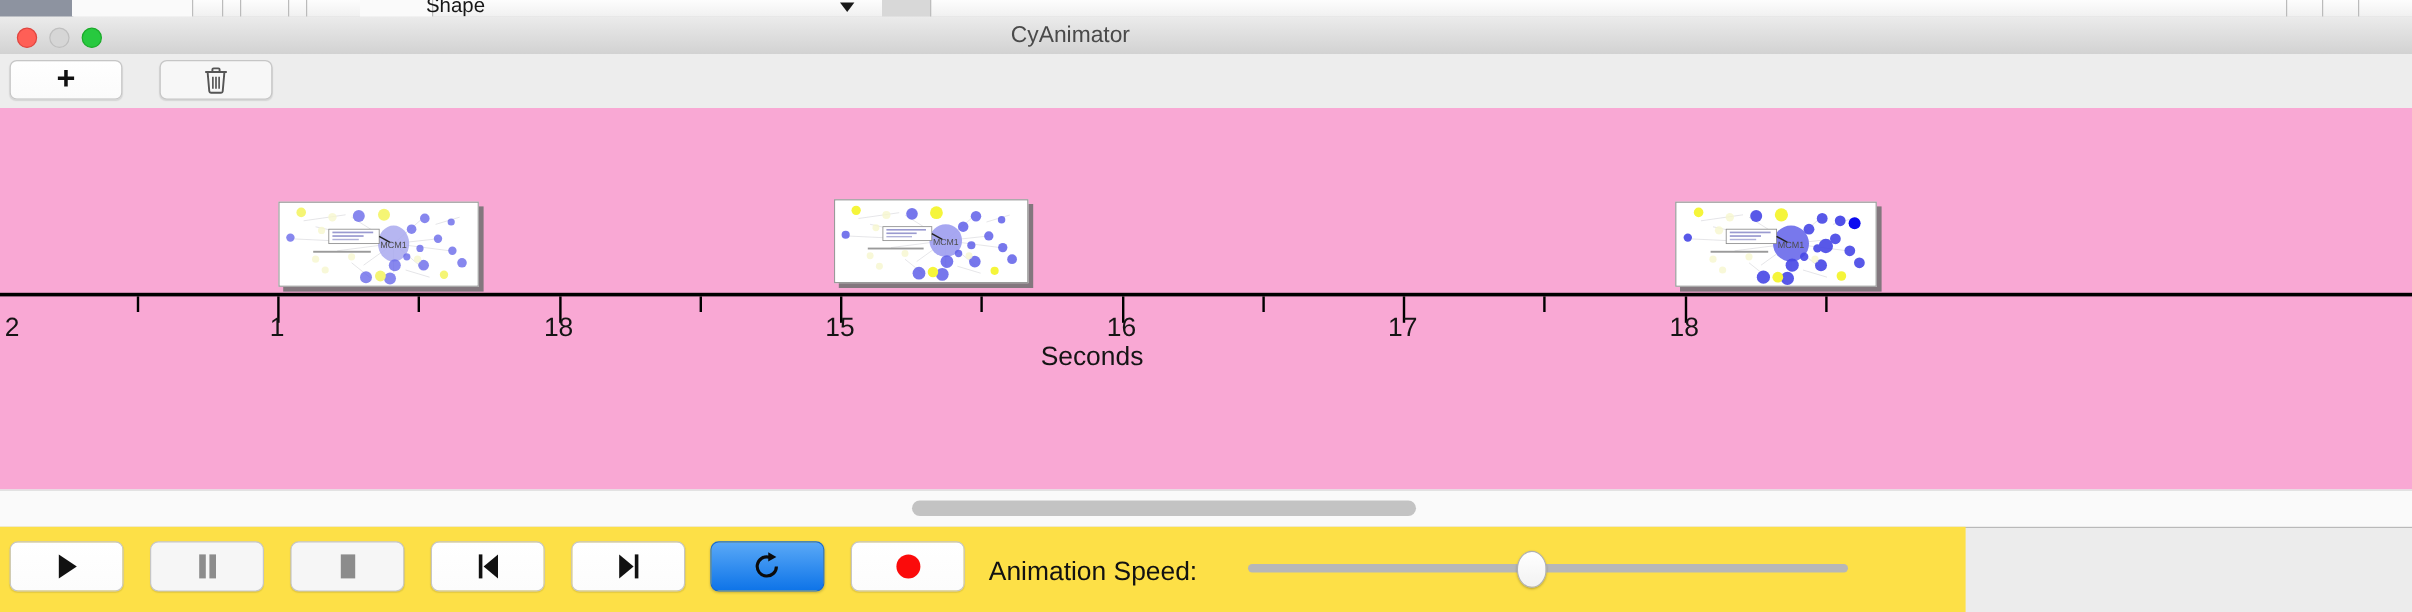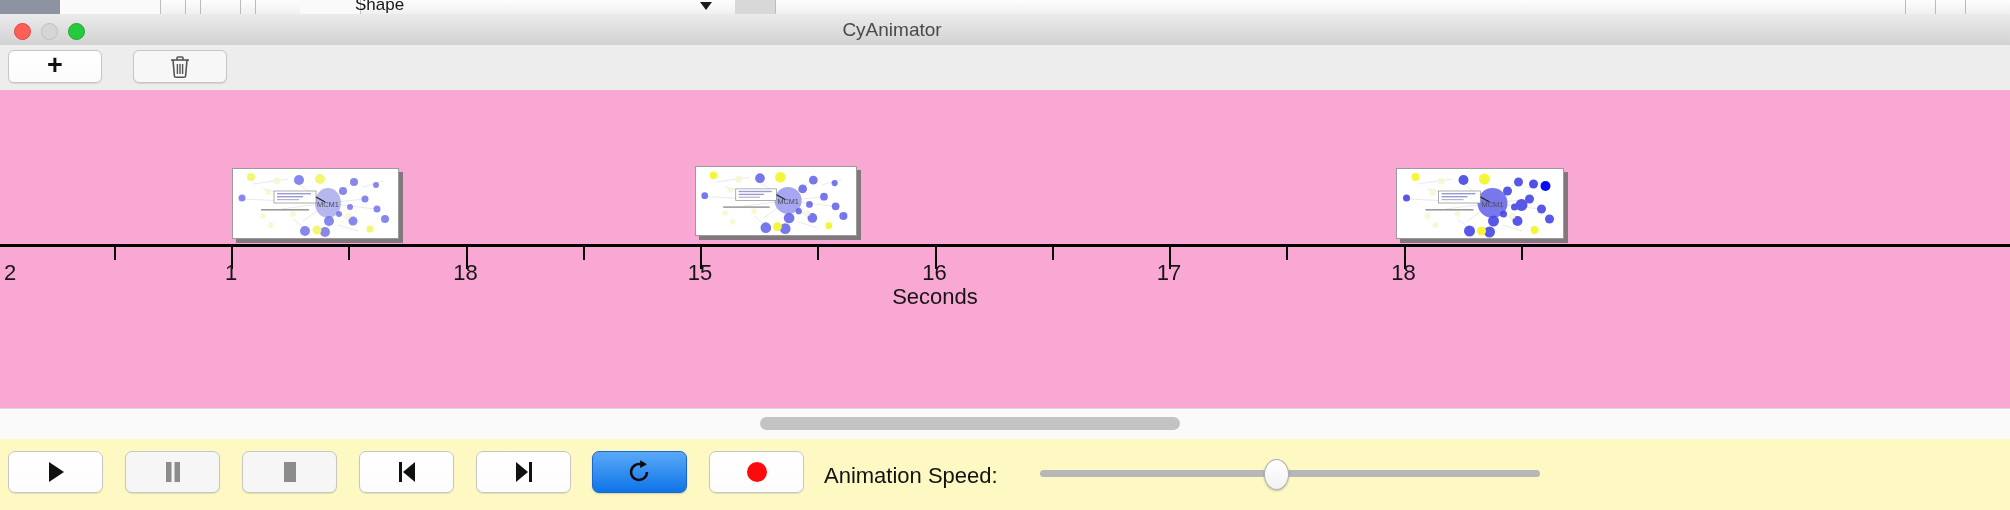--- a/index.html
+++ b/index.html
@@ -93,21 +93,21 @@
   .scrollrow{
     position:absolute;left:0;top:408px;width:2010px;height:30px;
     background:#fafafa;border-top:1px solid #dcdcdc;border-bottom:1px solid #b9b9b9;
   }
   .scroll-thumb{
     position:absolute;top:8px;height:13px;border-radius:7px;background:#c3c3c3;
   }
 
   
   .controls{
-    position:absolute;left:0;top:439px;width:2010px;height:71px;background:#fef9c3;
+    position:absolute;left:0;top:439px;width:1638px;height:71px;background:#fde047;
   }
   .cbtn{
     position:absolute;top:12px;height:42px;box-sizing:border-box;
     border:1px solid #c6c6c6;border-radius:7px;
     background:linear-gradient(#ffffff,#fcfcfc);
     box-shadow:0 1px 1px rgba(0,0,0,.10);
     display:flex;align-items:center;justify-content:center;cursor:default;
   }
   .cbtn.dim{background:#f6f6f6;}
   .cbtn.active{
@@ -341,21 +341,21 @@
       </div>
     <div id="ticklabels">
         <div class="tick-label" style="left: 4px; top: 170px; transform: none;">2</div>
         <div class="tick-label" style="left: 231px; top: 170px;">1</div>
         <div class="tick-label" style="left: 465.5px; top: 170px;">18</div>
         <div class="tick-label" style="left: 700px; top: 170px;">15</div>
         <div class="tick-label" style="left: 934.5px; top: 170px;">16</div>
         <div class="tick-label" style="left: 1169px; top: 170px;">17</div>
         <div class="tick-label" style="left: 1403.5px; top: 170px;">18</div>
       </div>
-    <div class="axis-title" style="left:910px;top:194px;margin-left:25px;">Seconds</div>
+    <div class="axis-title" style="left:910px;top:194px;">Seconds</div>
   </div>
 
   <div class="scrollrow">
     <div class="scroll-thumb" id="scrollthumb" style="left: 759.78px; width: 420.09px;"></div>
   </div>
 
   <div class="controls">
 
     <div class="cbtn" style="left:8px;width:95px;">
       <svg width="20" height="22" viewBox="0 0 20 22">

